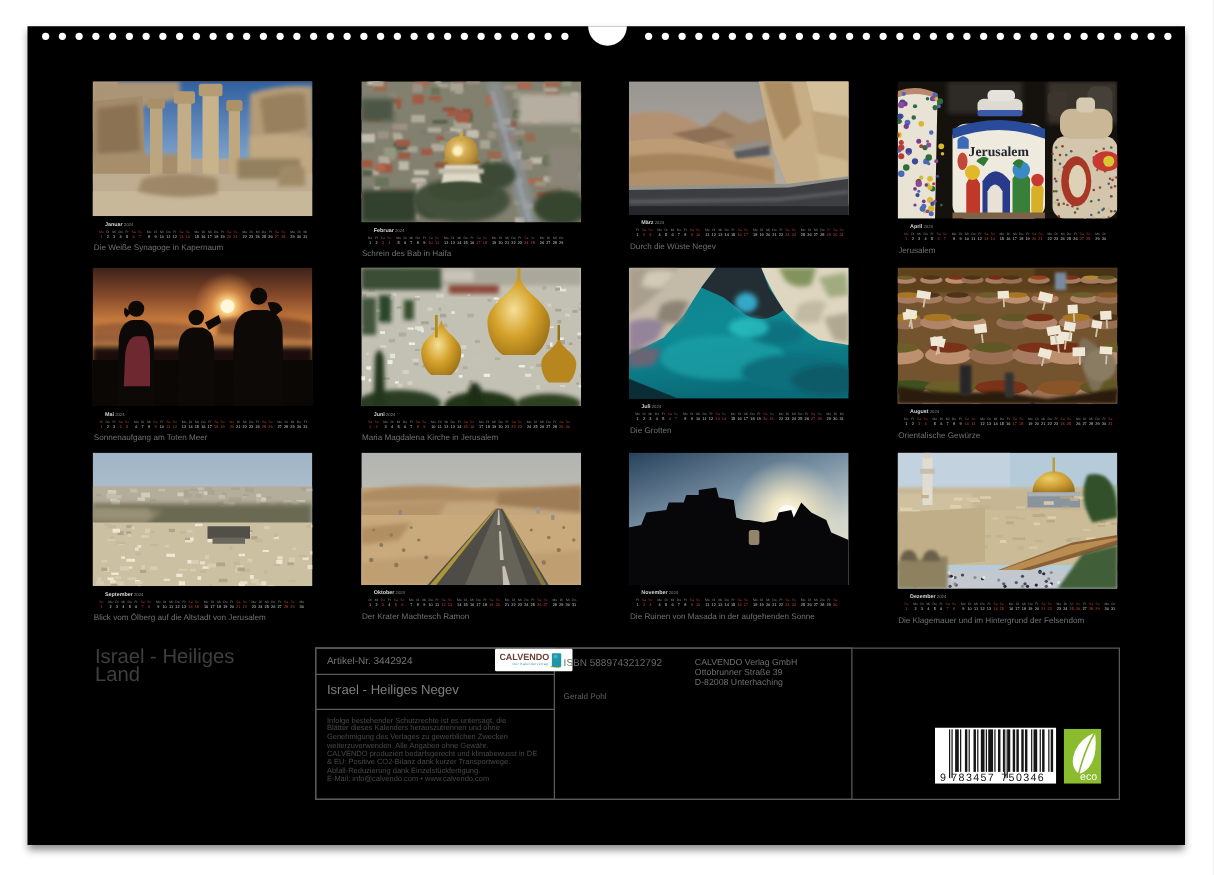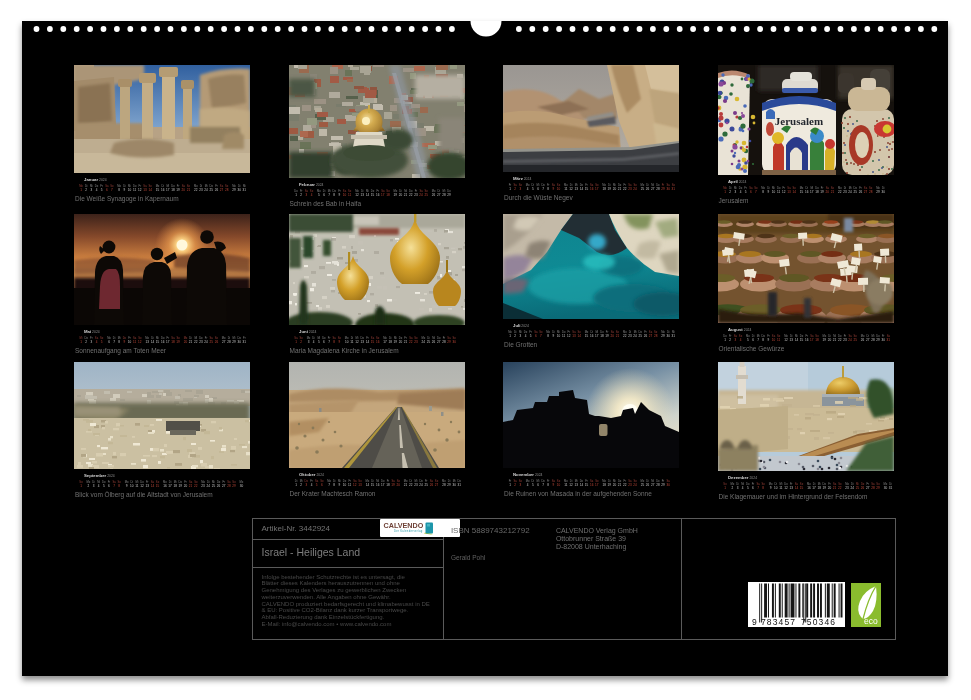--- a/index.html
+++ b/index.html
@@ -2189,40 +2189,41 @@
           <text x="154.9" y="7.2" fill="#c04838" font-size="3.1">28</text>
           <text x="160.0" y="3" fill="#9a4038" font-size="2.7">So</text>
           <text x="160.0" y="7.2" fill="#c04838" font-size="3.1">29</text>
           <text x="167.4" y="3" fill="#8a8a8a" font-size="2.7">Mo</text>
           <text x="167.4" y="7.2" fill="#c9c9c9" font-size="3.1">30</text>
           <text x="172.5" y="3" fill="#8a8a8a" font-size="2.7">Di</text>
           <text x="172.5" y="7.2" fill="#c9c9c9" font-size="3.1">31</text>
         </svg></div>
 <div class="cap" style="top:130.5px">Die Klagemauer und im Hintergrund der Felsendom</div>
 </div>
+<div class="t" style="left:54px;top:497px;font-size:16.2px;line-height:15.4px;color:#3f3f3f">Israel - Heiliges<br>Land</div>
 
 <div class="box" style="left:230px;top:496.5px;width:191.6px;height:122.3px"></div>
 <div class="box" style="left:230px;top:496.5px;width:430px;height:122.3px"></div>
 <div class="box" style="left:230px;top:496.5px;width:644px;height:122.3px"></div>
 <div style="position:absolute;left:230px;top:518.3px;width:191.6px;border-top:1px solid #5a5a5a"></div>
 <div style="position:absolute;left:230px;top:546.4px;width:191.6px;border-top:1px solid #5a5a5a"></div>
 
 <div class="t" style="left:239.5px;top:502.5px;font-size:8px;color:#747474">Artikel-Nr. 3442924</div>
-<div style="position:absolute;left:358px;top:498px;width:80px;height:17.5px;background:#fff;border-radius:1px">
+<div style="position:absolute;left:374px;top:498px;width:62px;height:17.5px;background:#fff;border-radius:1px">
       <div style="position:absolute;left:3.5px;top:2px;font-family:'Liberation Sans',sans-serif;font-size:7.2px;font-weight:bold;color:#6e4136">CALVENDO</div>
       <svg style="position:absolute;left:0;top:0" width="57" height="17">
         <text x="14" y="13.4" font-family="Liberation Sans,sans-serif" font-size="2.7" fill="#2a9aa8" letter-spacing="0.3">Der Kalenderverlag</text>
       </svg>
       <svg style="position:absolute;left:43px;top:3px" width="12" height="12.5">
         <polygon points="2,10.5 10,12 8,12.5 1,11.5" fill="#b8c832"></polygon>
         <rect x="2.5" y="0.5" width="7.5" height="11" rx="1" fill="#1d96aa"></rect>
         <rect x="4" y="2" width="3" height="2.5" fill="#45b4c2"></rect>
       </svg>
     </div>
-<div class="t" style="left:239.5px;top:525px;font-size:10.5px;color:#7e7e7e">Israel - Heiliges Land</div>
+<div class="t" style="left:239.5px;top:525px;font-size:10.5px;color:#7e7e7e">Israel - Heiliges Negev</div>
 <div class="t" style="left:239.5px;top:552.5px;font-size:6px;line-height:6.75px;color:#484848">Infolge bestehender Schutzrechte ist es untersagt, die<br>Blätter dieses Kalenders herauszutrennen und ohne<br>Genehmigung des Verlages zu gewerblichen Zwecken<br>weiterzuverwenden. Alle Angaben ohne Gewähr.<br>CALVENDO produziert bedarfsgerecht und klimabewusst in DE<br>&amp; EU: Positive CO2-Bilanz dank kurzer Transportwege.<br>Abfall-Reduzierung dank Einzelstückfertigung.<br>E-Mail: info@calvendo.com • www.calvendo.com</div>
 
 <div class="t" style="left:428.9px;top:504.7px;font-size:8px;color:#686868">ISBN 5889743212792</div>
 <div class="t" style="left:533.9px;top:506px;font-size:7px;line-height:8px;color:#6f6f6f">CALVENDO Verlag GmbH<br>Ottobrunner Straße 39<br>D-82008 Unterhaching</div>
 <div class="t" style="left:428.9px;top:532.7px;font-size:6.5px;color:#606060">Gerald Pohl</div>
 
 <svg style="position:absolute;left:725.7px;top:560.6px" width="97" height="45">
       <rect width="97" height="45" fill="#fff"></rect>
       <rect x="11.20" y="1.5" width="0.98" height="39" fill="#161616"></rect>
       <rect x="13.16" y="1.5" width="0.98" height="39" fill="#161616"></rect>

